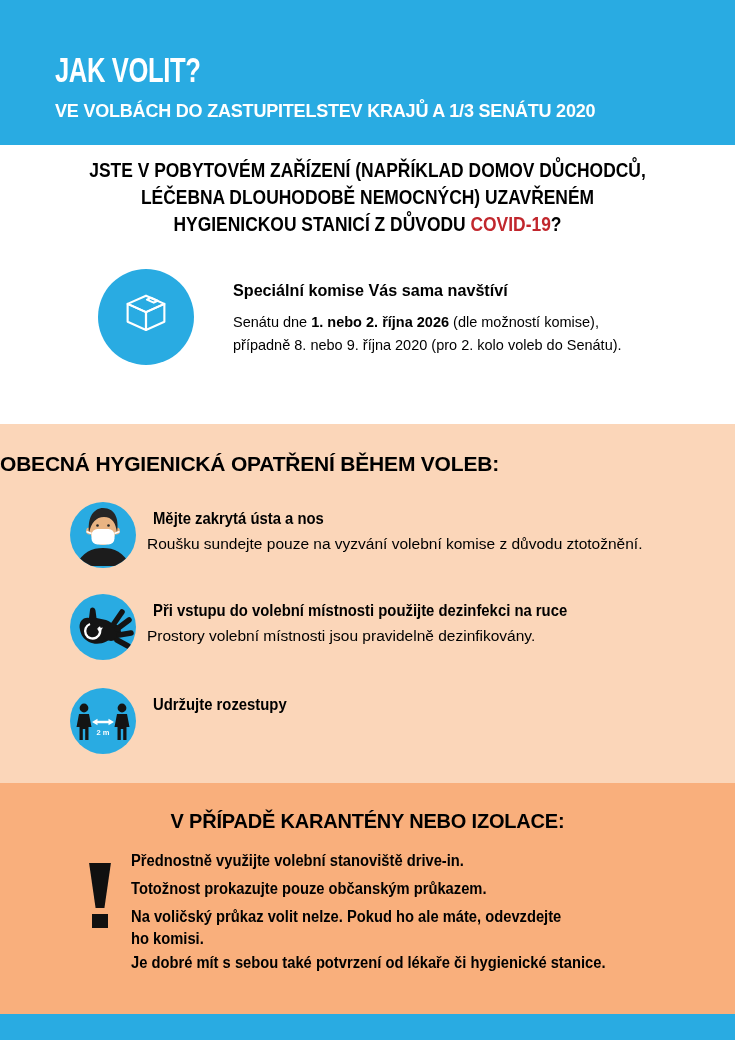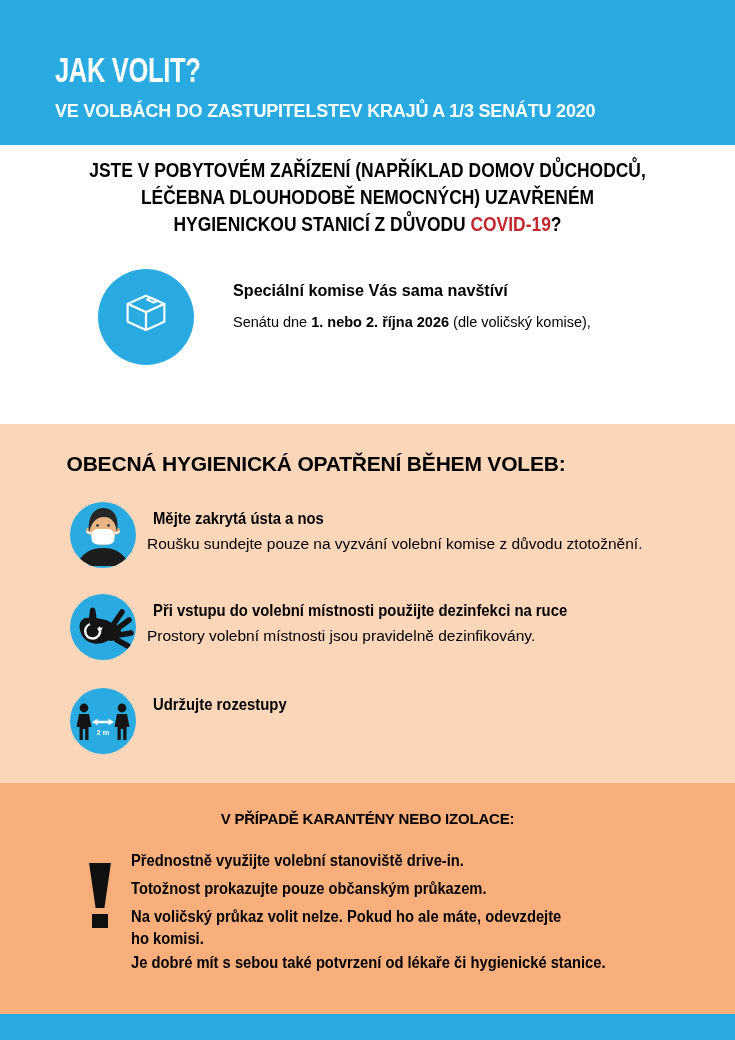--- a/index.html
+++ b/index.html
@@ -25,35 +25,35 @@
   .question .covid{color:#C1272D;}
 
   
   .visit-circle{position:absolute;left:98px;top:269px;width:96px;height:96px;border-radius:50%;
                 background:#29ABE2;display:flex;align-items:center;justify-content:center;}
   .visit-title{position:absolute;left:233px;top:281px;font-size:17px;font-weight:bold;
                white-space:nowrap;transform:scaleX(.95);transform-origin:0 0;}
   .visit-body{position:absolute;left:233px;top:311px;font-size:14.5px;line-height:23px;white-space:nowrap;}
 
   
-  .hyg-heading{position:absolute;left:0;top:452px;width:632px;text-align:center;
+  .hyg-heading{position:absolute;left:0;top:452px;width:632px;text-align:left;
                font-size:21px;font-weight:bold;letter-spacing:-.2px;}
   .icon-circle{position:absolute;width:66px;height:66px;border-radius:50%;background:#29ABE2;
                overflow:hidden;display:flex;align-items:center;justify-content:flex-start;}
   .ic1{left:70px;top:502px;} .ic2{left:70px;top:594px;} .ic3{left:70px;top:688px;}
   .item-title{position:absolute;left:153px;font-size:16.5px;font-weight:bold;white-space:nowrap;
               transform:scaleX(.90);transform-origin:0 0;}
   .item-desc{position:absolute;left:147px;font-size:15.5px;white-space:nowrap;}
   .t1{top:509px;} .d1{top:535px;}
   .t2{top:601px;} .d2{top:627px;}
   .t3{top:695px;} .d3{top:721px;}
 
   
   .quar-heading{position:absolute;left:0;top:810px;width:735px;text-align:center;
-                font-size:15px;font-weight:bold;letter-spacing:-.2px;}
+                font-size:20px;font-weight:bold;letter-spacing:-.2px;}
   .excl{position:absolute;left:87px;top:863px;width:26px;height:66px;}
   .excl-bar{width:26px;height:45px;background:#101010;
             clip-path:polygon(8% 0,92% 0,67% 100%,33% 100%);}
   .excl-dot{width:16px;height:14px;background:#101010;margin:6px auto 0;}
   .q-line{position:absolute;left:131px;font-size:16px;font-weight:bold;white-space:nowrap;
           transform:scaleX(.92);transform-origin:0 0;}
   .q0{top:852px;} .q1{top:880px;} .q2{top:908px;} .q3{top:930px;} .q4{top:954px;}
 </style>
 </head>
 <body>
@@ -79,21 +79,22 @@
       <svg width="58" height="58" viewBox="0 0 60 60" fill="none" stroke="#ffffff" stroke-width="2.2" stroke-linejoin="round">
         <path d="M30 10 L49 18.5 L30 27 L11 18.5 Z"></path>
         <path d="M11 18.5 L11 37 L30 45.5 L30 27 Z"></path>
         <path d="M49 18.5 L49 37 L30 45.5 L30 27 Z"></path>
         <path d="M35 12.2 L42 15.3 L38 17.2 L31 14.1 Z"></path>
       </svg>
     </span>
   </div>
   <div class="visit-title">Speciální komise Vás sama navštíví</div>
   <div class="visit-body">
-    <div><span>Senátu dne </span><b>1. nebo 2. října 2026</b><span> (dle voličský komise),</span></div>
+    <div><span>Senátu dne </span><b>1. nebo 2. října 2026</b><span> (dle možností komise),</span></div>
+    <div>případně 8. nebo 9. října 2020 (pro 2. kolo voleb do Senátu).</div>
   </div>
 
   <div class="hyg-heading">OBECNÁ HYGIENICKÁ OPATŘENÍ BĚHEM VOLEB:</div>
 
   <div class="icon-circle ic1">
     <span>
       <svg width="66" height="66" viewBox="0 0 66 66">
         <path d="M6 66 C12 52 22 48 33 48 C44 48 54 52 60 66 Z" fill="#1c1c1c"></path>
         <circle cx="19.5" cy="31" r="3.4" fill="#E9B483"></circle>
         <circle cx="46.5" cy="31" r="3.4" fill="#E9B483"></circle>

